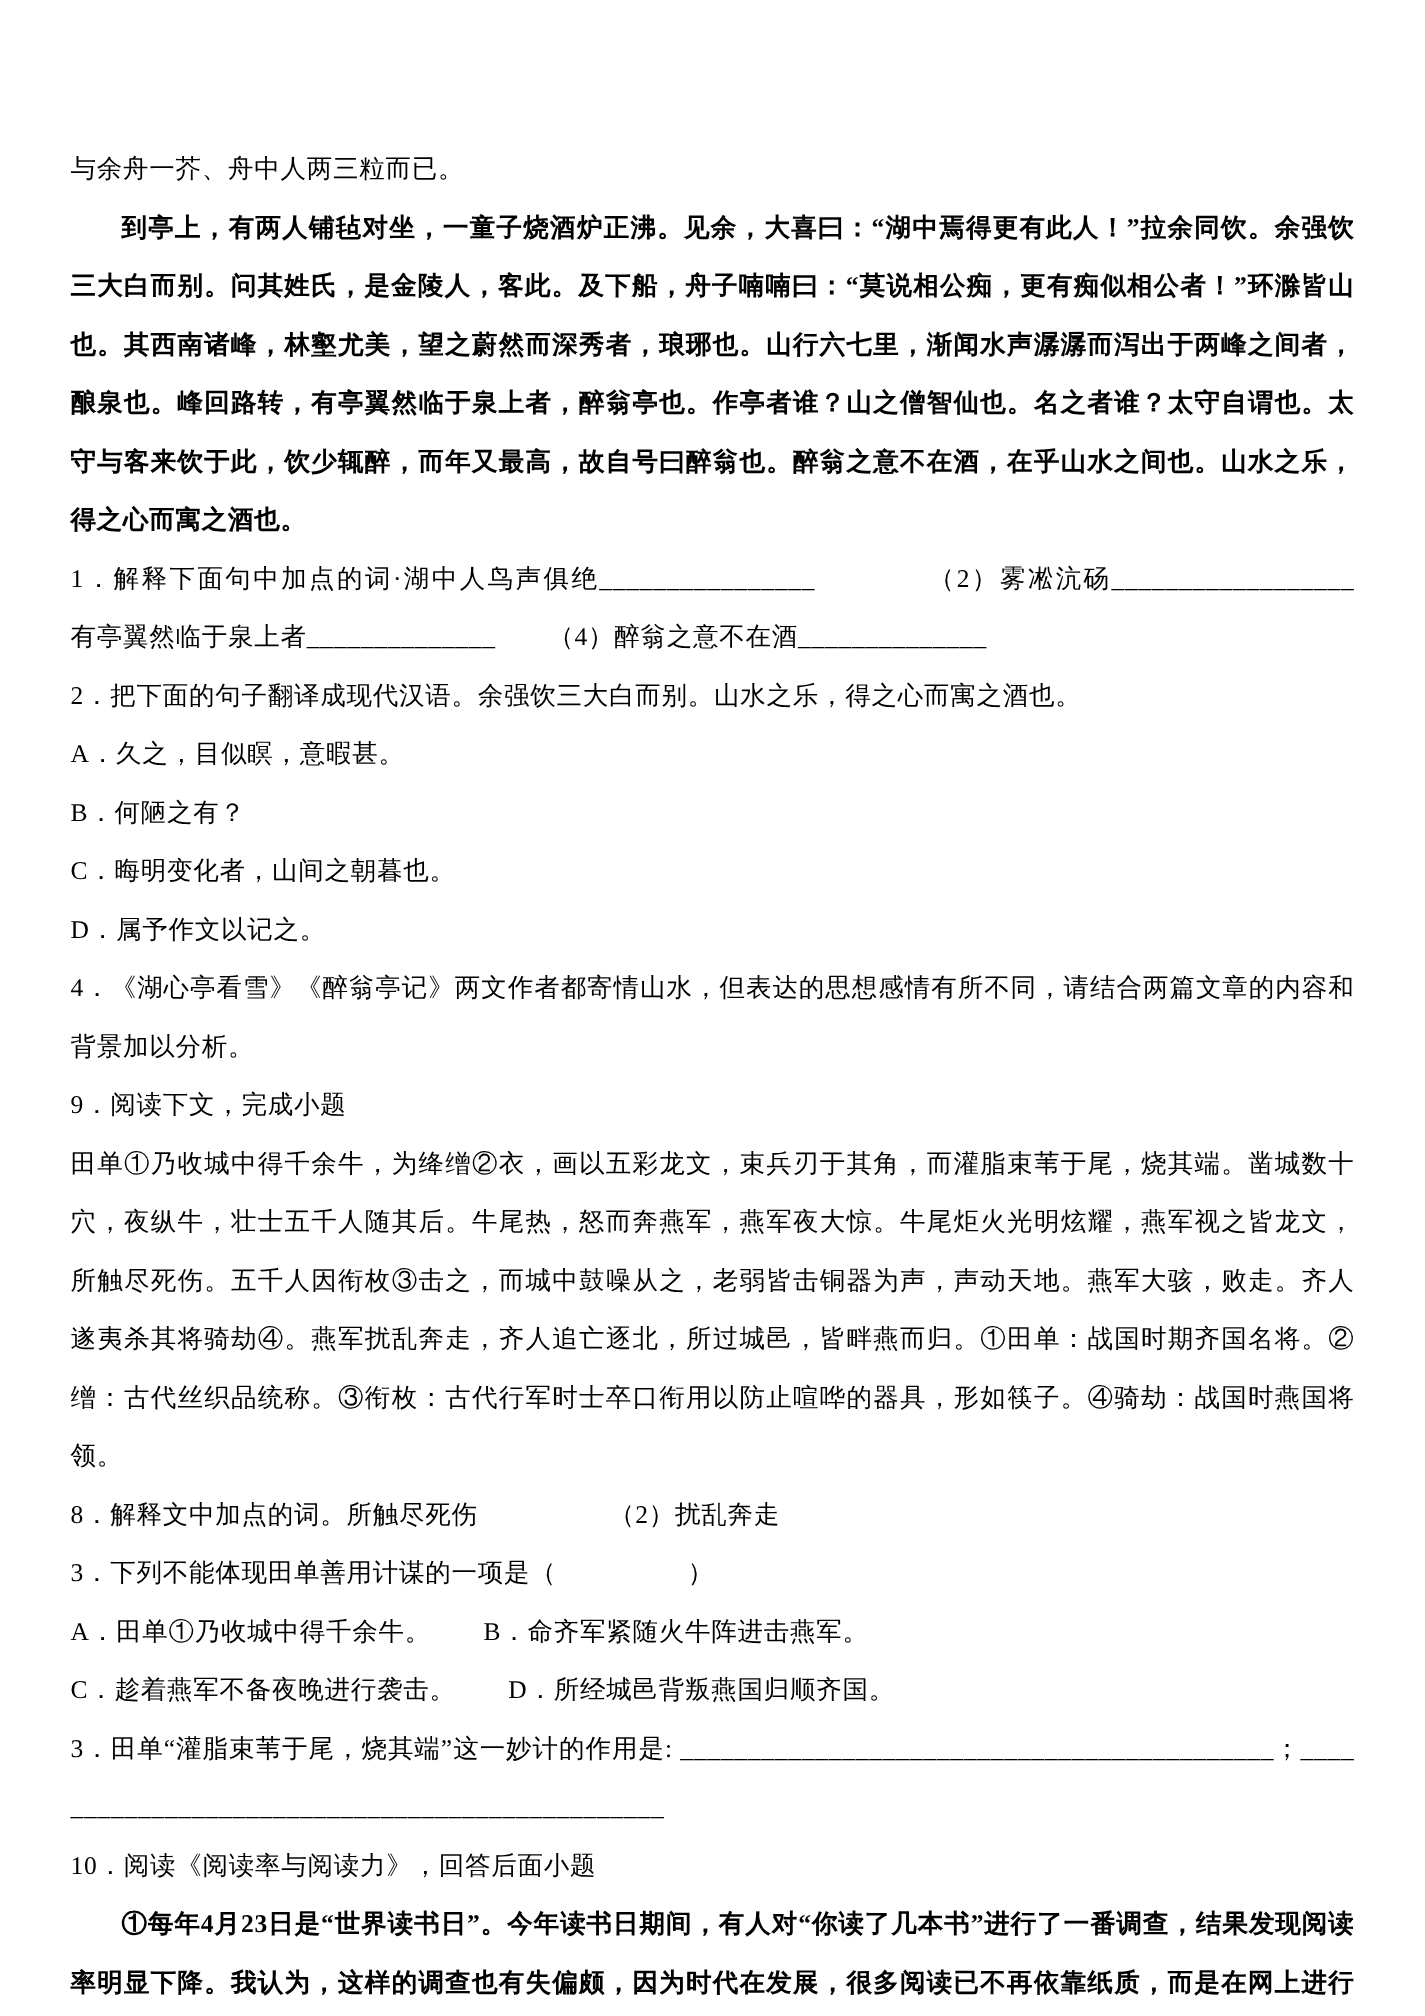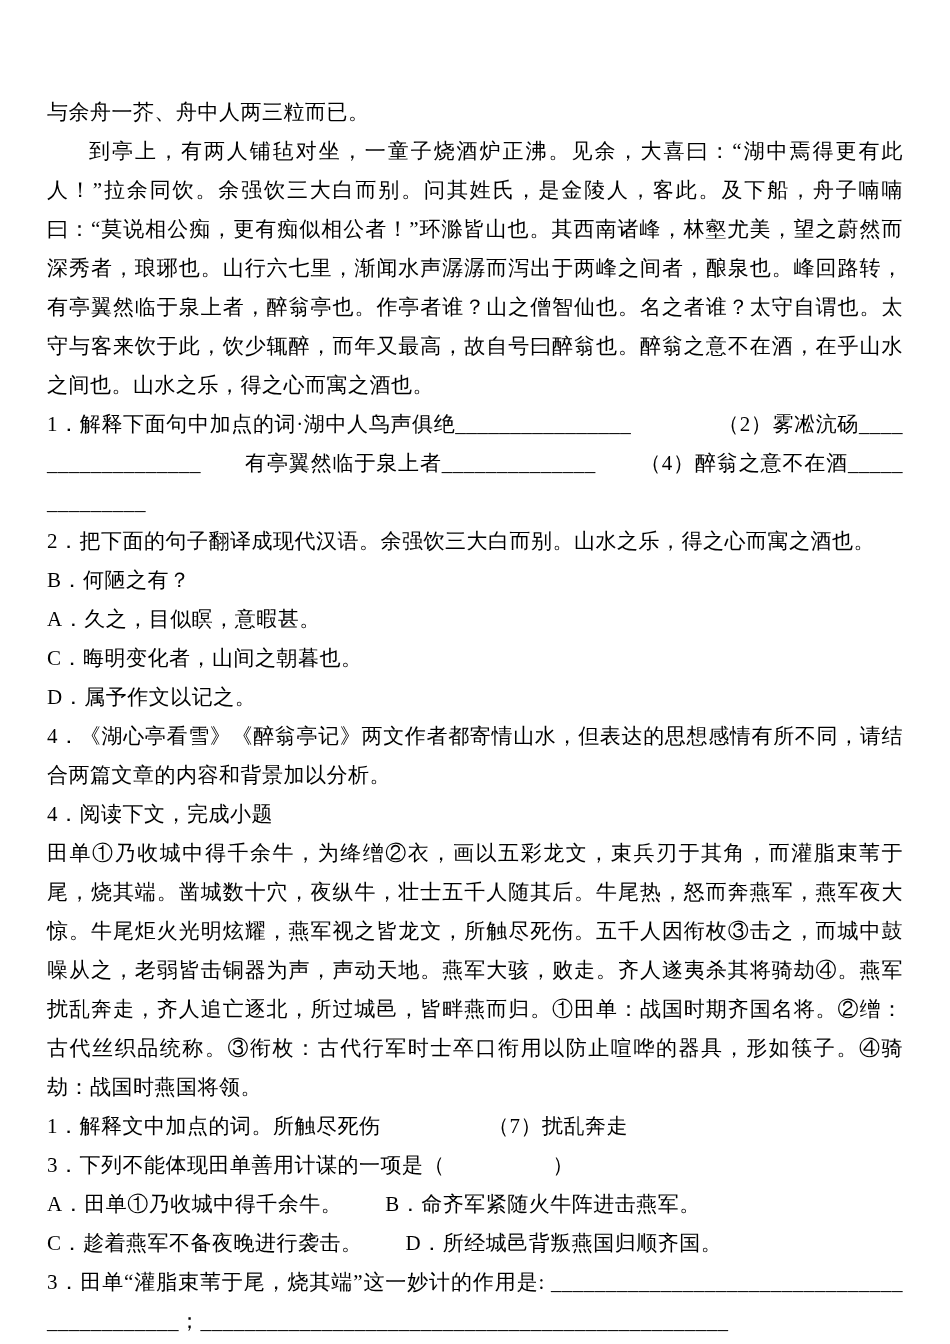--- a/index.html
+++ b/index.html
@@ -16,46 +16,47 @@
   }
   .page {
     box-sizing: border-box;
     width: 950px;
     height: 1344px;
     padding: 93px 47px 0 47px;
     background: #ffffff;
   }
   .para {
     margin: 0;
-    font-size: 21px;
+    font-size: 17px;
     line-height: 39px;
     text-align: justify;
     text-justify: inter-ideograph;
     word-break: break-all;
     letter-spacing: 0.5px;
   }
   .para.indent {
     text-indent: 2em;
+    font-weight: bold;
   }
 </style>
 </head>
 <body>
 
 <div class="page">
   <p class="para">与余舟一芥、舟中人两三粒而已。</p>
   <p class="para indent">到亭上，有两人铺毡对坐，一童子烧酒炉正沸。见余，大喜曰：“湖中焉得更有此人！”拉余同饮。余强饮三大白而别。问其姓氏，是金陵人，客此。及下船，舟子喃喃曰：“莫说相公痴，更有痴似相公者！”环滁皆山也。其西南诸峰，林壑尤美，望之蔚然而深秀者，琅琊也。山行六七里，渐闻水声潺潺而泻出于两峰之间者，酿泉也。峰回路转，有亭翼然临于泉上者，醉翁亭也。作亭者谁？山之僧智仙也。名之者谁？太守自谓也。太守与客来饮于此，饮少辄醉，而年又最高，故自号曰醉翁也。醉翁之意不在酒，在乎山水之间也。山水之乐，得之心而寓之酒也。</p>
   <p class="para">1．解释下面句中加点的词·湖中人鸟声俱绝________________　　　　（2）雾凇沆砀__________________　　有亭翼然临于泉上者______________　　（4）醉翁之意不在酒______________</p>
   <p class="para">2．把下面的句子翻译成现代汉语。余强饮三大白而别。山水之乐，得之心而寓之酒也。</p>
+  <p class="para">A．久之，目似瞑，意暇甚。</p>
   <p class="para">B．何陋之有？</p>
-  <p class="para">A．久之，目似瞑，意暇甚。</p>
   <p class="para">C．晦明变化者，山间之朝暮也。</p>
   <p class="para">D．属予作文以记之。</p>
   <p class="para">4．《湖心亭看雪》《醉翁亭记》两文作者都寄情山水，但表达的思想感情有所不同，请结合两篇文章的内容和背景加以分析。</p>
-  <p class="para">4．阅读下文，完成小题</p>
+  <p class="para">9．阅读下文，完成小题</p>
   <p class="para">田单①乃收城中得千余牛，为绛缯②衣，画以五彩龙文，束兵刃于其角，而灌脂束苇于尾，烧其端。凿城数十穴，夜纵牛，壮士五千人随其后。牛尾热，怒而奔燕军，燕军夜大惊。牛尾炬火光明炫耀，燕军视之皆龙文，所触尽死伤。五千人因衔枚③击之，而城中鼓噪从之，老弱皆击铜器为声，声动天地。燕军大骇，败走。齐人遂夷杀其将骑劫④。燕军扰乱奔走，齐人追亡逐北，所过城邑，皆畔燕而归。①田单：战国时期齐国名将。②缯：古代丝织品统称。③衔枚：古代行军时士卒口衔用以防止喧哗的器具，形如筷子。④骑劫：战国时燕国将领。</p>
-  <p class="para">1．解释文中加点的词。所触尽死伤　　　　　（7）扰乱奔走</p>
+  <p class="para">8．解释文中加点的词。所触尽死伤　　　　　（2）扰乱奔走</p>
   <p class="para">3．下列不能体现田单善用计谋的一项是（　　　　　）</p>
   <p class="para">A．田单①乃收城中得千余牛。　　B．命齐军紧随火牛阵进击燕军。</p>
   <p class="para">C．趁着燕军不备夜晚进行袭击。　　D．所经城邑背叛燕国归顺齐国。</p>
   <p class="para">3．田单“灌脂束苇于尾，烧其端”这一妙计的作用是: ____________________________________________；________________________________________________</p>
   <p class="para">10．阅读《阅读率与阅读力》，回答后面小题</p>
   <p class="para indent">①每年4月23日是“世界读书日”。今年读书日期间，有人对“你读了几本书”进行了一番调查，结果发现阅读率明显下降。我认为，这样的调查也有失偏颇，因为时代在发展，很多阅读已不再依靠纸质，而是在网上进行的。纸质</p>
 </div>
 
 </body></html>

